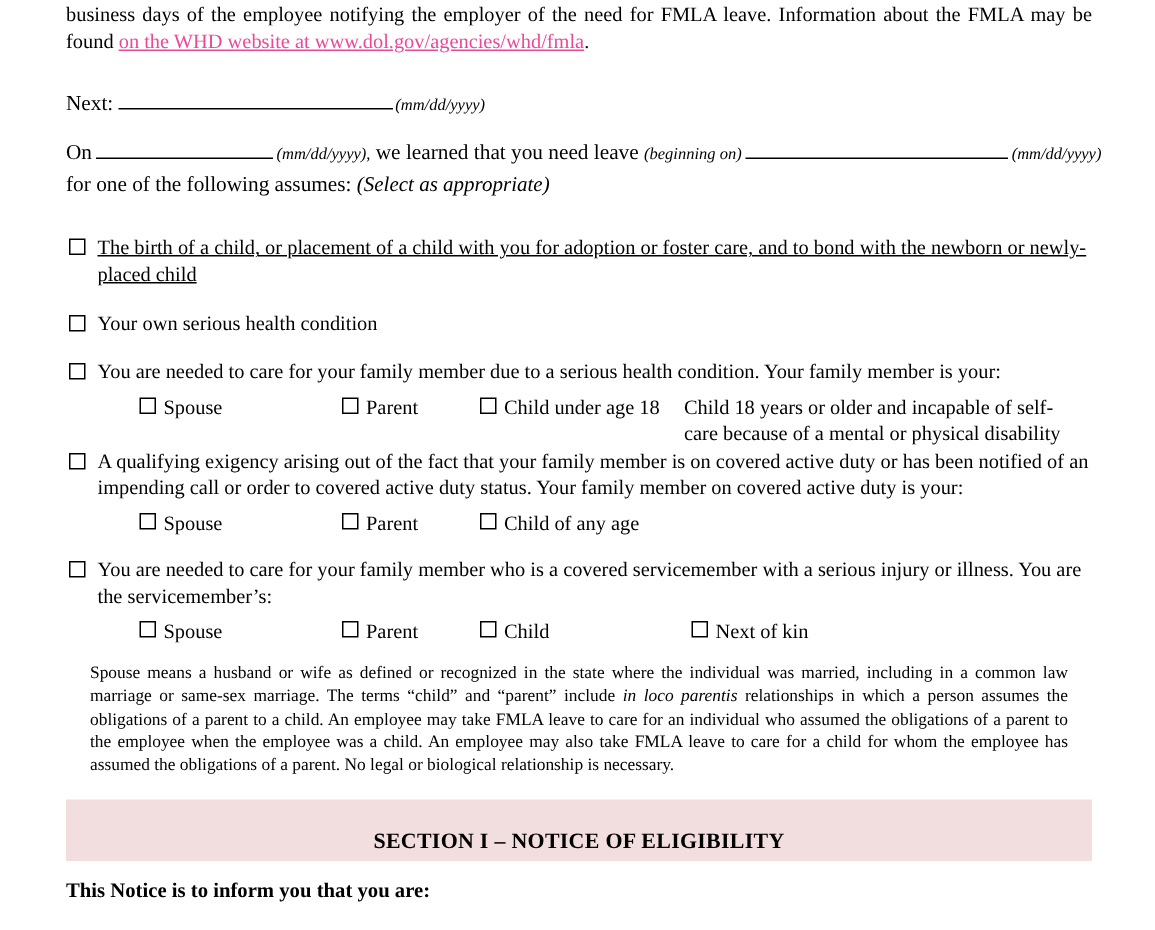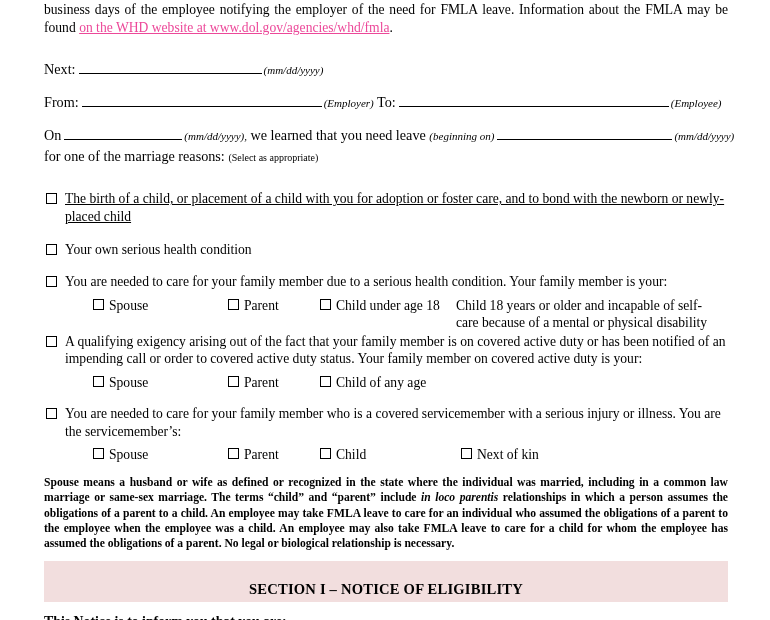--- a/index.html
+++ b/index.html
@@ -113,57 +113,56 @@
     line-height: 17.6px;
     font-family: Liberation Serif, serif;
   }
 
   
   .fineprint {
     font-size: 11.6px;
     line-height: 15.2px;
     text-align: justify;
     text-justify: inter-word;
-    margin: 0;
-    font-weight: bold;
+    margin: 16px;
   }
   .fineprint i { font-style: italic; }
 
   
   .section-banner {
     background: #f2dede;
     text-align: center;
     font-weight: bold;
     font-size: 14.6px;
     letter-spacing: 0.2px;
     padding: 20px 0 4px 0;
   }
   .small-ital {
-    font-size: 10px;
+    font-style: italic;
+    font-size: 14px;
     margin-top: 38px;
   }
   .lead-bold {
     font-weight: bold;
     font-size: 13.8px;
   }
 </style>
 </head>
 <body>
 
 <div class="page">
   <div class="body-area">
 
     <p class="para" style="margin-top:1px;"><span>business days of the employee notifying the employer of the need for FMLA leave. Information about the FMLA may be found </span><a class="link" href="#">on the WHD website at www.dol.gov/agencies/whd/fmla</a><span>.</span></p>
 
     <div class="fieldline" style="margin-top:23px;"><span>Next:</span><span class="blank b-date"></span><span class="hint">(mm/dd/yyyy)</span></div>
 
-    <div class="fieldline" style="margin-top:14px;"><span>From:</span><span class="blank b-from"></span><span class="hint">(Employer)</span> <span>To:</span><span class="blank b-to"></span><span class="hint">(Employee)</span></div>
 
     <div class="fieldline" style="margin-top:14px;"><span>On</span><span class="blank b-on"></span><span class="hint">(mm/dd/yyyy),</span> <span>we learned that you need leave</span> <span class="hint">(beginning on)</span><span class="blank b-begin"></span><span class="hint">(mm/dd/yyyy)</span></div>
-    <div class="fieldline" style="margin-top:2px;"><span>for one of the marriage reasons:</span> <span class="small-ital">(Select as appropriate)</span></div>
+    <div class="fieldline" style="margin-top:2px;"><span>for one of the following assumes:</span> <span class="small-ital">(Select as appropriate)</span></div>
 
     <div class="ck-row" style="margin-top:23px;text-decoration:underline;">
       <span class="ck"></span>
       <span>The birth of a child, or placement of a child with you for adoption or foster care, and to bond with the newborn or newly-placed child</span>
     </div>
 
     <div class="ck-row" style="margin-top:15px;">
       <span class="ck"></span>
       <span>Your own serious health condition</span>
     </div>

